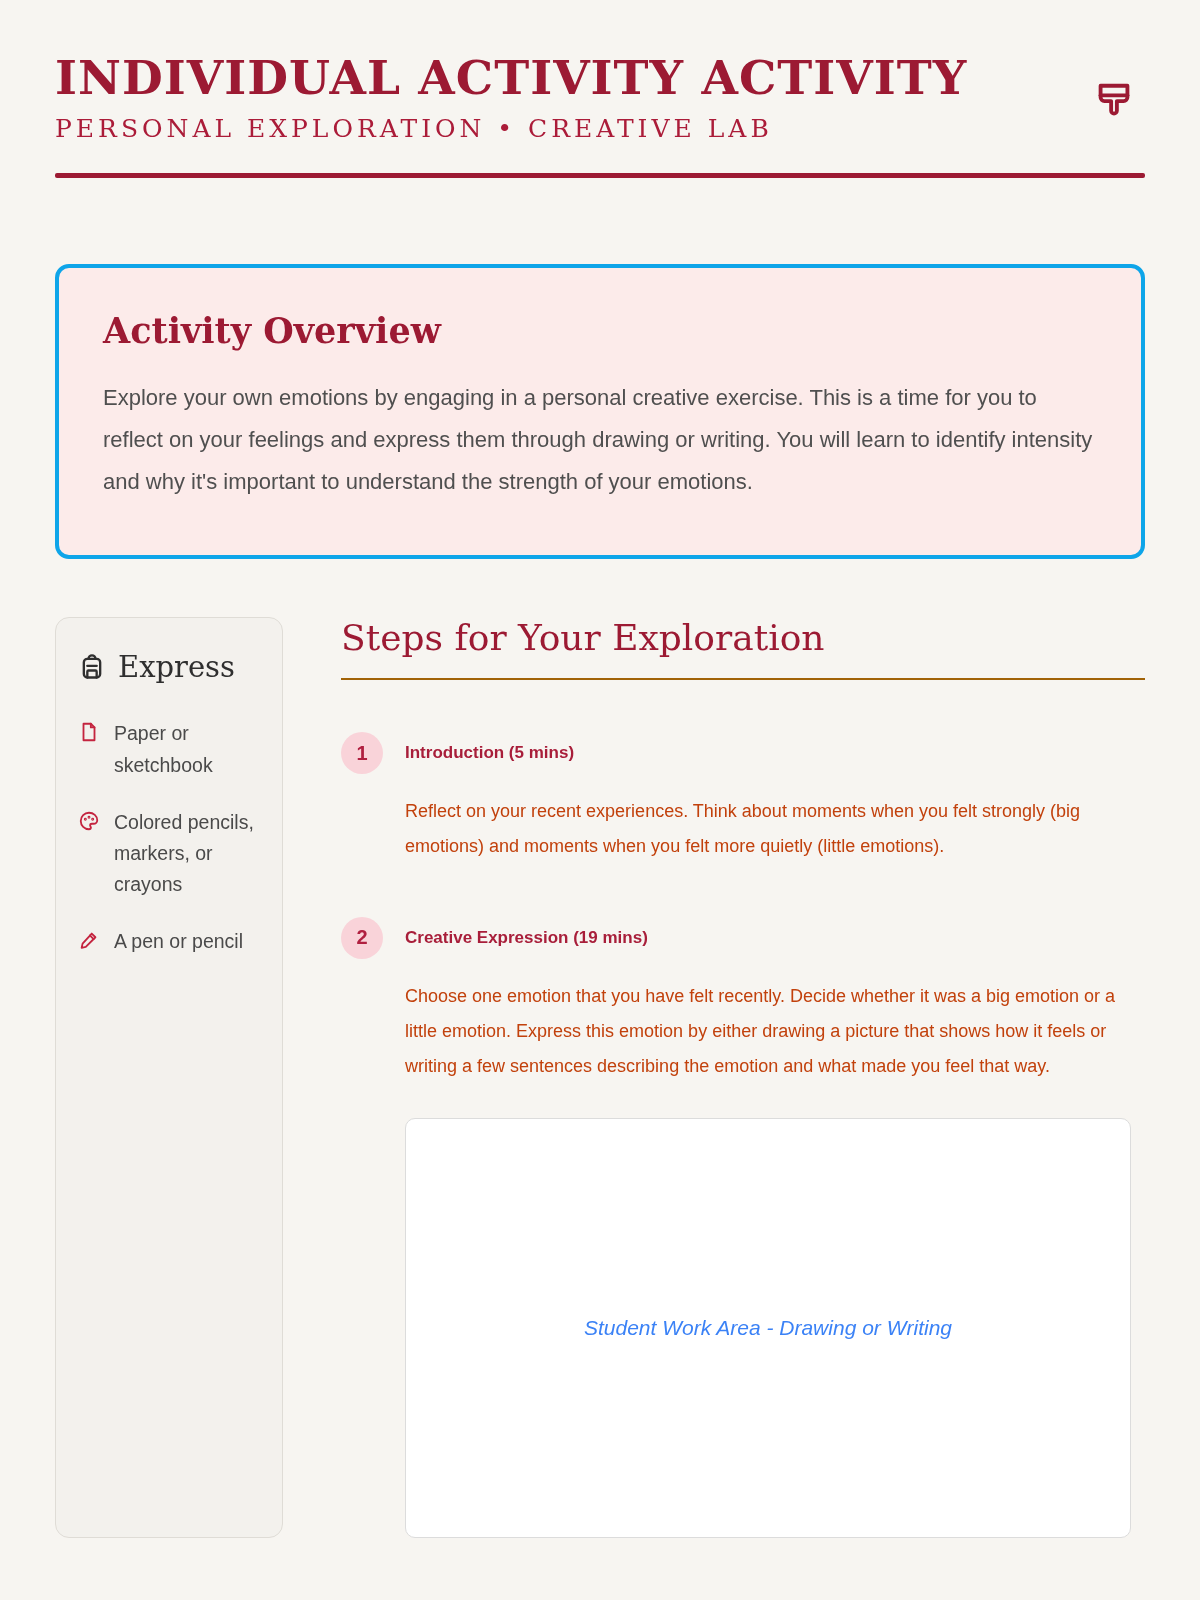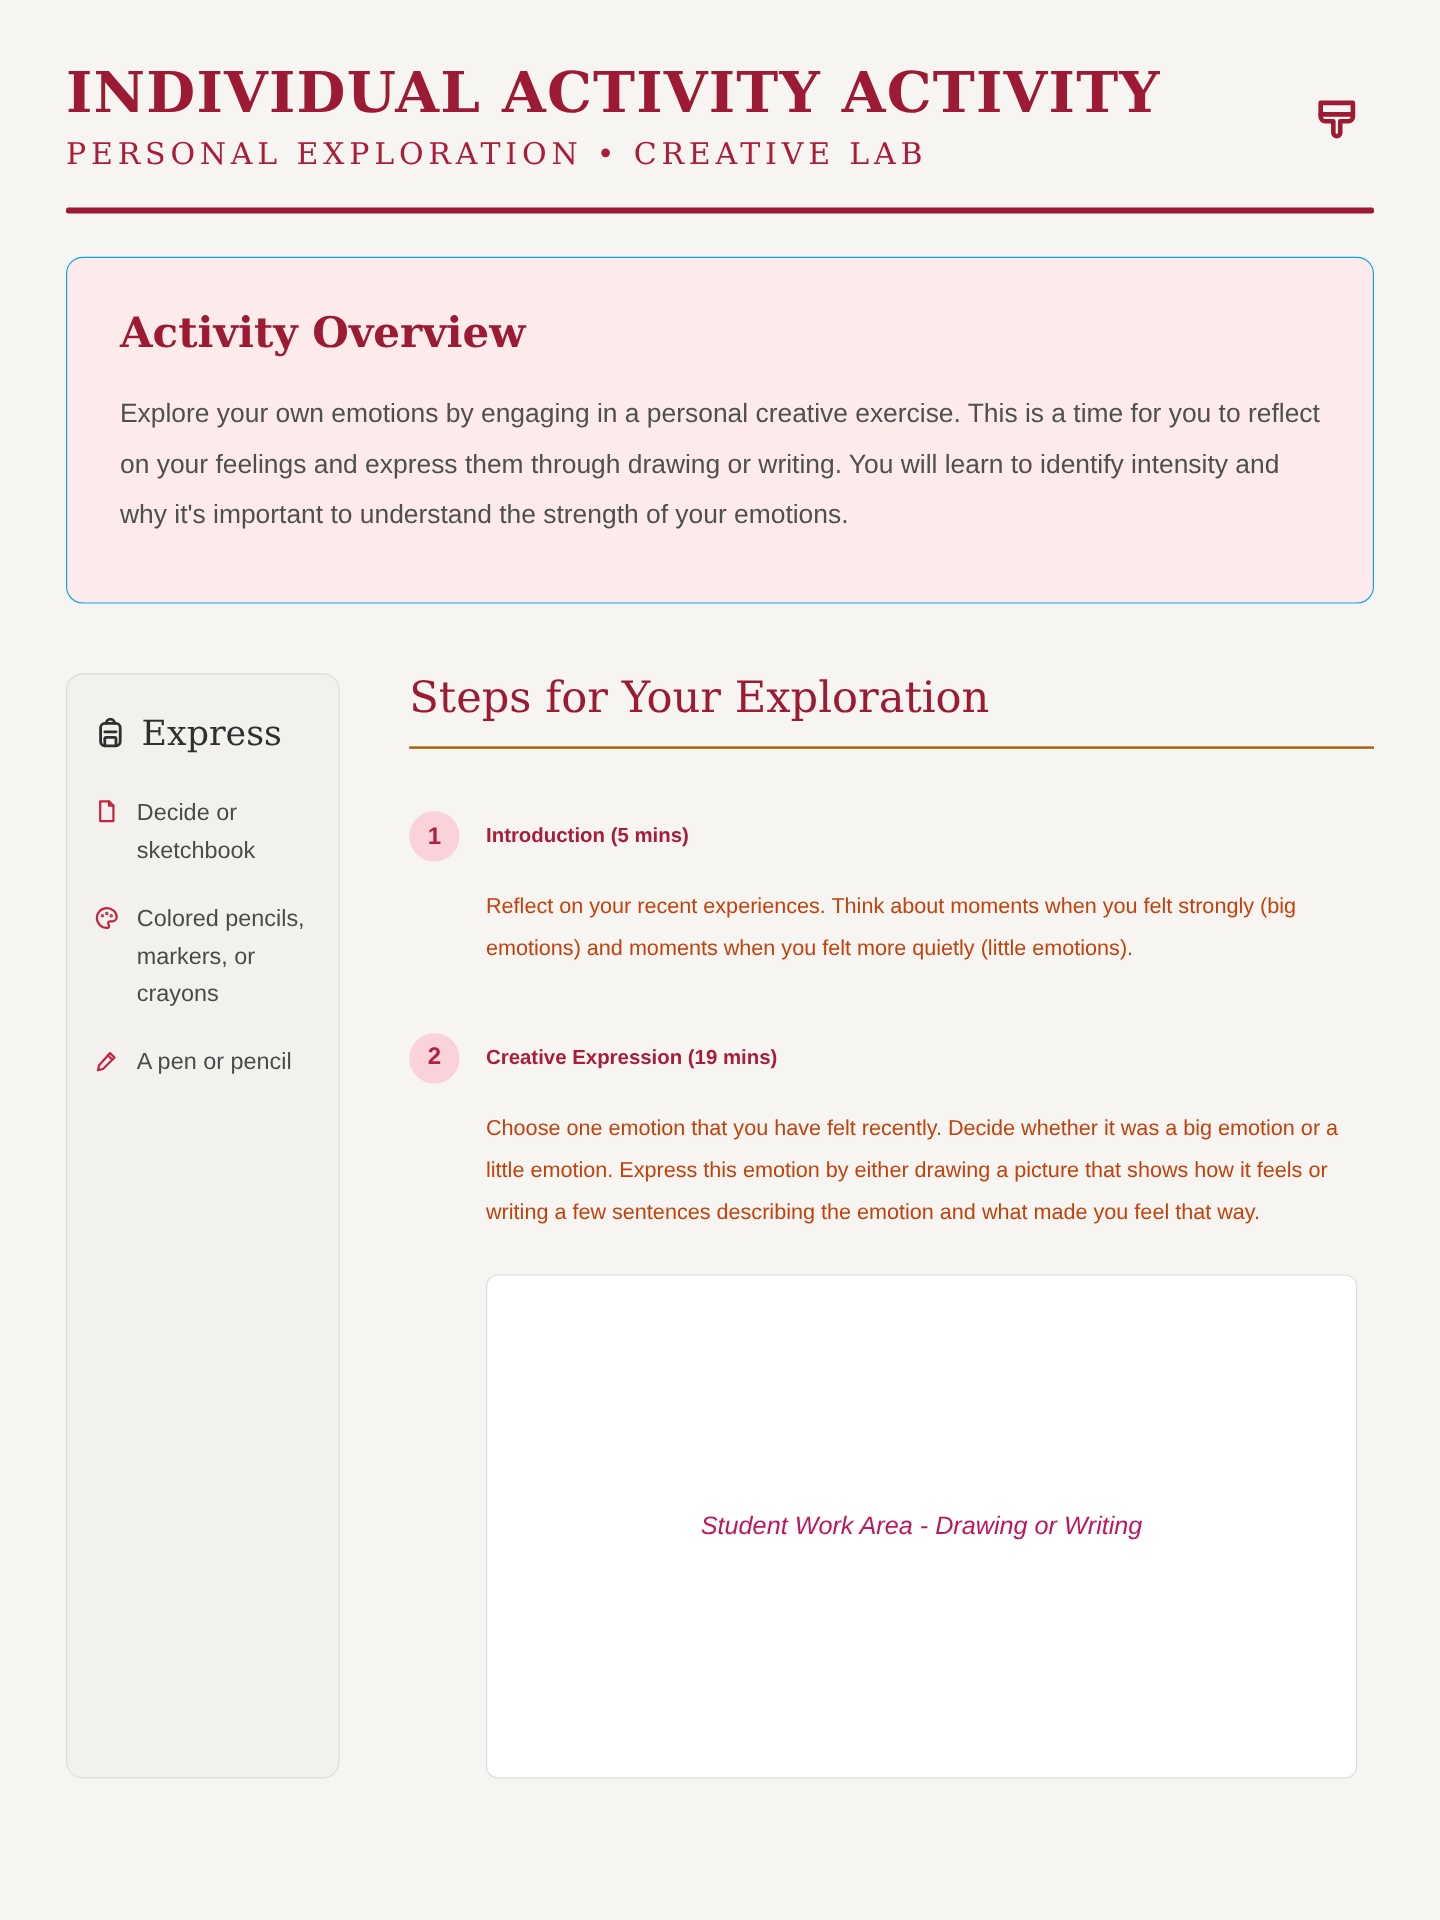--- a/index.html
+++ b/index.html
@@ -39,23 +39,23 @@
   }
   .header-rule {
     height: 5px;
     background: #9c1a33;
     margin-top: 30px;
     border-radius: 2px;
   }
 
   
   .overview {
-    margin-top: 36px;
+    margin-top: 86px;
     background: #fcebea;
-    border: 1px solid #0ea5e9;
+    border: 4px solid #0ea5e9;
     border-radius: 14px;
     padding: 42px 44px 52px 44px;
   }
   .overview-title {
     font-family: "DejaVu Serif", serif;
     font-size: 35px;
     font-weight: 700;
     color: #9c1a33;
     margin-bottom: 26px;
   }
@@ -154,21 +154,21 @@
     border: 1px solid #dcdcdc;
     border-radius: 10px;
     height: 420px;
     display: flex;
     align-items: center;
     justify-content: center;
   }
   .work-area-placeholder {
     font-style: italic;
     font-size: 21px;
-    color: #be185d;
+    color: #3b82f6;
   }
 </style>
 </head>
 <body>
 
 <div class="page">
 
   <div class="header">
     <div class="page-title">INDIVIDUAL ACTIVITY ACTIVITY</div>
     <div class="page-subtitle">PERSONAL EXPLORATION • CREATIVE LAB</div>
@@ -201,21 +201,21 @@
         <span class="toolkit-title">Express</span>
       </div>
 
       <div class="toolkit-item">
         <span class="icon">
           <svg viewBox="0 0 24 24" width="22" height="22" fill="none" stroke="currentColor" stroke-width="2" stroke-linejoin="round" stroke-linecap="round">
             <path d="M6 3h8l4 4v14H6z"></path>
             <path d="M14 3v4h4"></path>
           </svg>
         </span>
-        <span class="toolkit-item-label">Decide or sketchbook</span>
+        <span class="toolkit-item-label">Paper or sketchbook</span>
       </div>
 
       <div class="toolkit-item">
         <span class="icon">
           <svg viewBox="0 0 24 24" width="22" height="22" fill="none" stroke="currentColor" stroke-width="2" stroke-linejoin="round" stroke-linecap="round">
             <path d="M12 3a9 9 0 1 0 0 18c1.4 0 2.1-.8 2.1-1.8 0-1.1-.9-1.5-.9-2.5 0-1 .8-1.7 2-1.7h1.9A3.9 3.9 0 0 0 21 11.2C21 6.6 16.9 3 12 3z"></path>
             <circle cx="8" cy="10" r="0.6"></circle>
             <circle cx="12" cy="8" r="0.6"></circle>
             <circle cx="16" cy="10" r="0.6"></circle>
           </svg>

